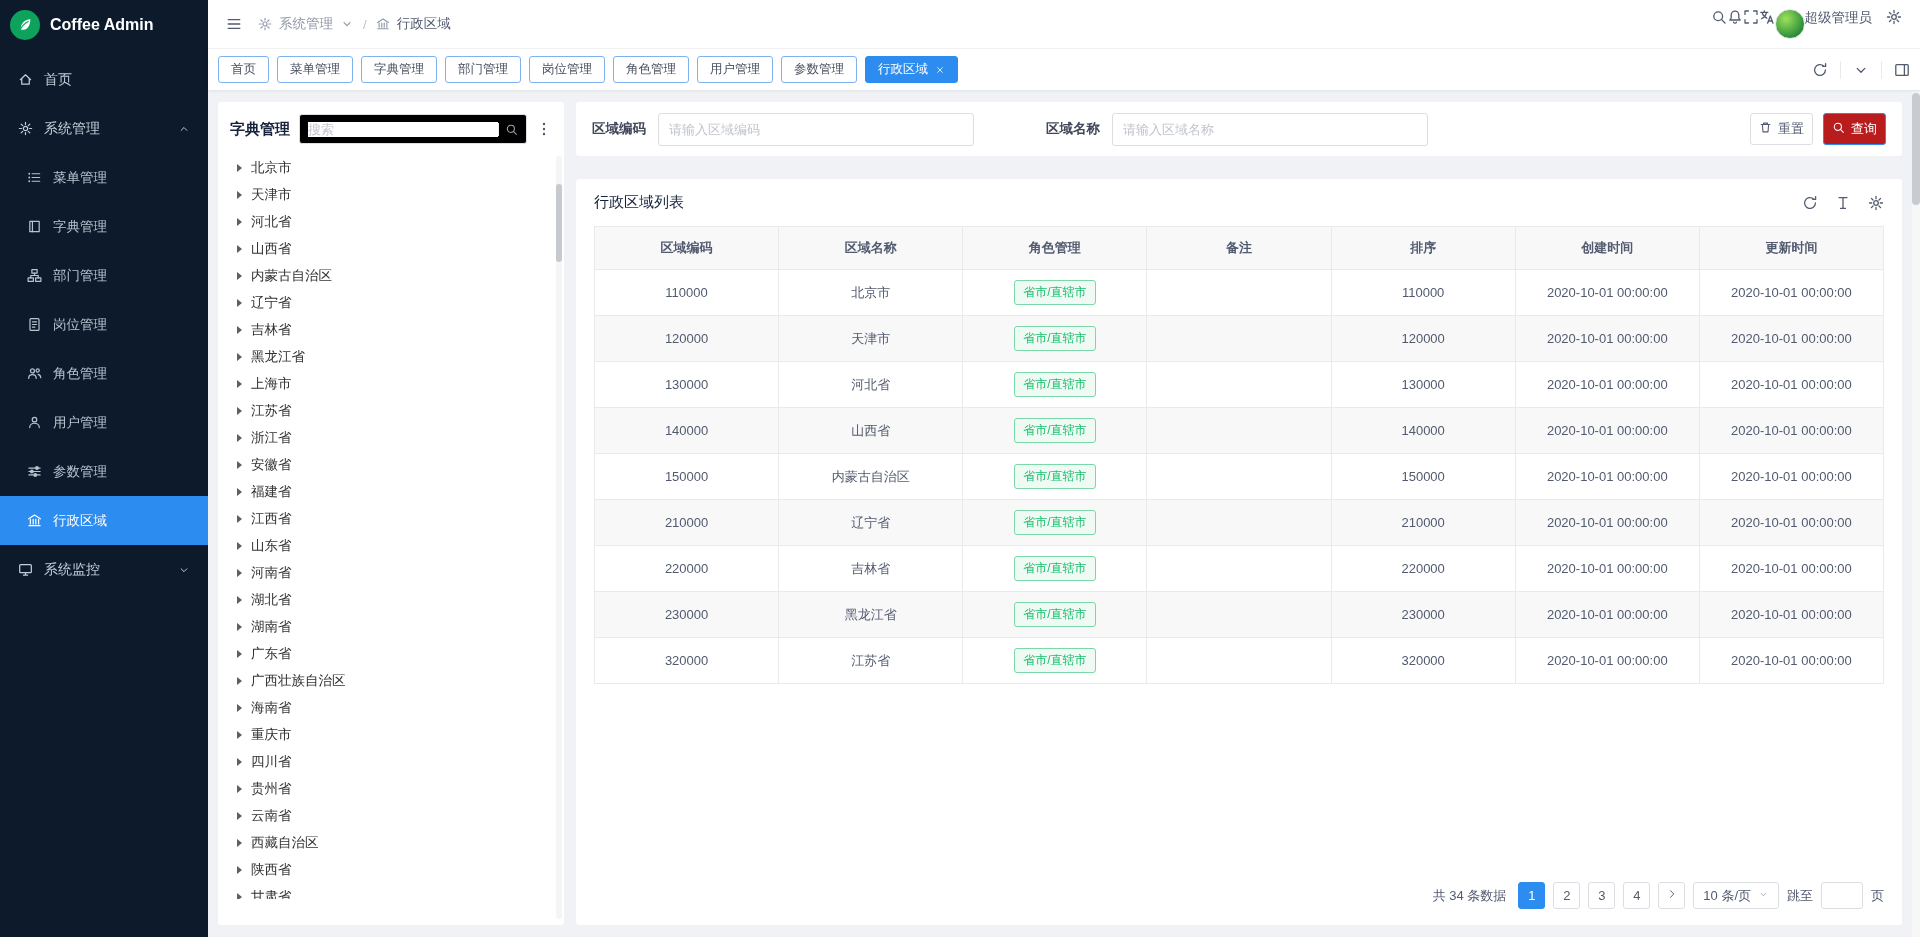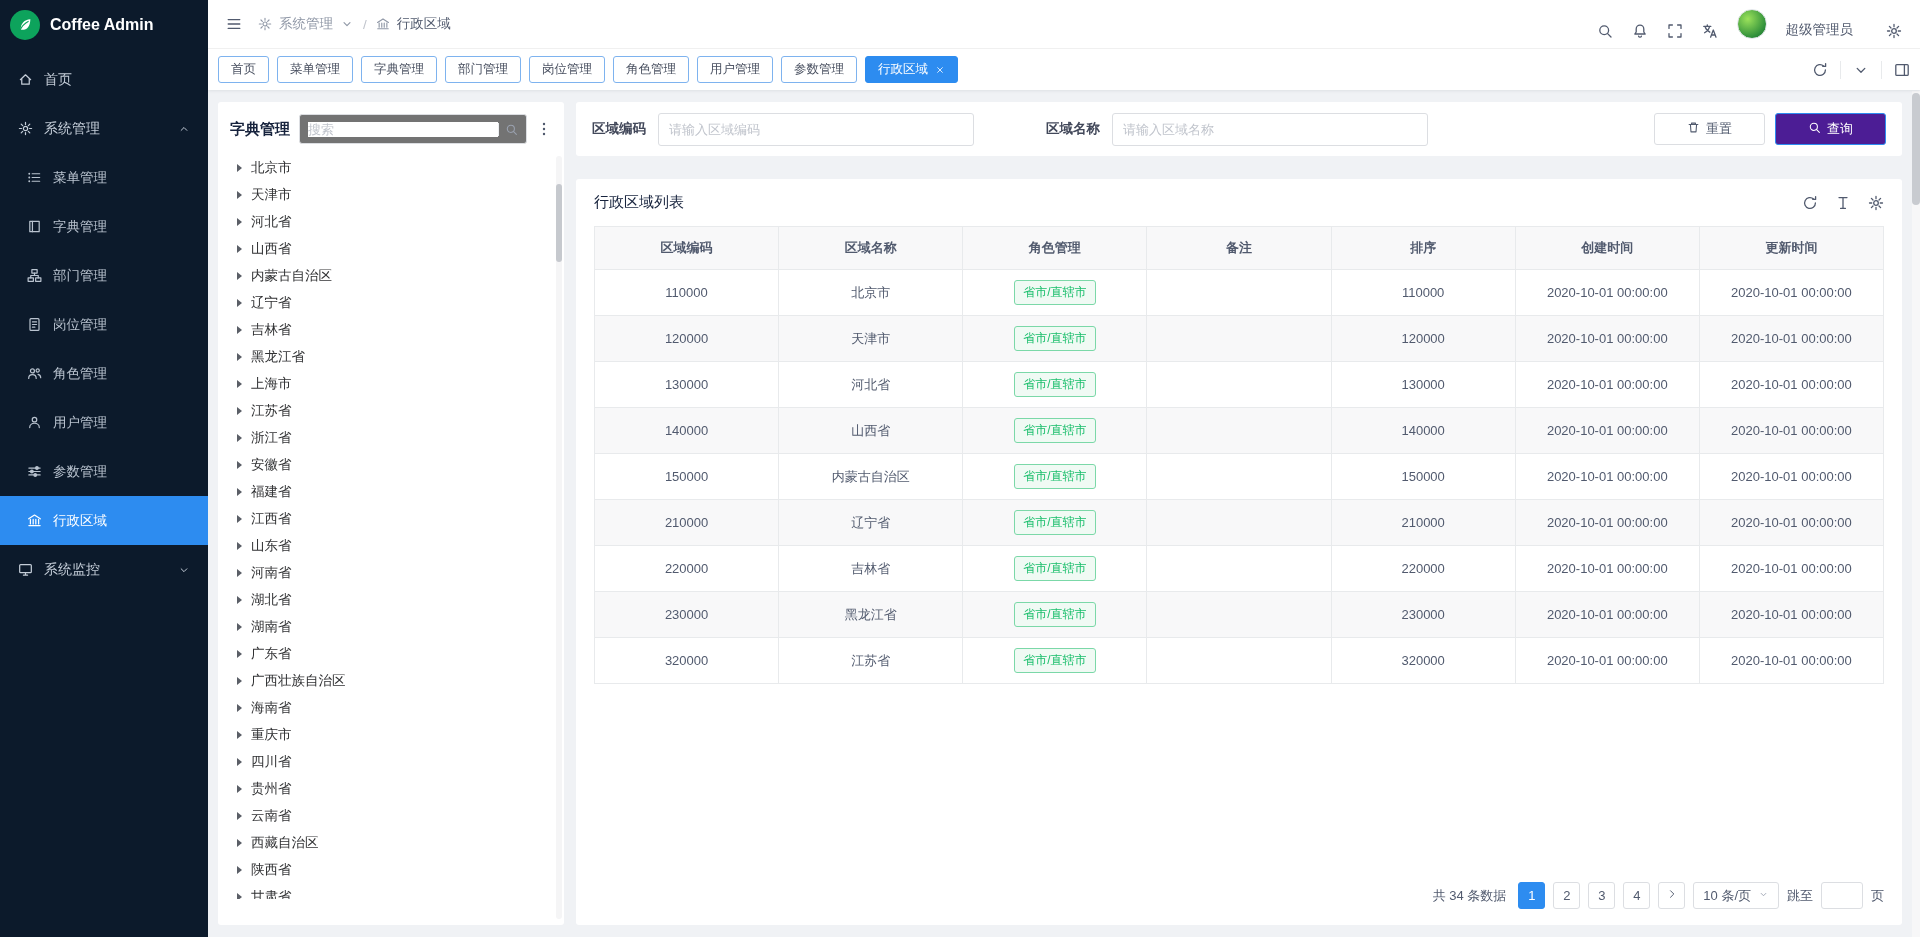--- a/index.html
+++ b/index.html
@@ -23,62 +23,62 @@
   
   .main{flex:1;display:flex;flex-direction:column;min-width:0}
   .topbar{height:49px;background:#fff;display:flex;align-items:center;padding:0 18px;gap:16px;border-bottom:1px solid #f0f0f0;position:relative;z-index:3}
   .icon-btn{display:inline-flex;align-items:center;justify-content:center;color:#515a6e;cursor:pointer}
   .icon-btn svg{width:16px;height:16px}
   .crumb{display:flex;align-items:center;gap:7px;color:#8f97a6;font-size:13.5px}
   .crumb .crumb-ic{display:flex;color:#8f97a6}
   .crumb .crumb-ic svg{width:14px;height:14px}
   .crumb .sep{color:#c0c4cc;padding:0 2px}
   .crumb .current{color:#515a6e}
-  .topbar-right{margin-left:auto;display:flex;align-items:flex-end;gap:19px}
+  .topbar-right{margin-left:auto;display:flex;align-items:flex-start;}
   .avatar{width:30px;height:30px;border-radius:50%;background:radial-gradient(circle at 35% 32%,#9be25b,#2f8f3a 70%,#1d6b2a);border:1px solid #e2e6ea;cursor:pointer}
   .username{font-size:13.5px;color:#515a6e;cursor:pointer}
   .gearpad{margin-left:14px}
 
   
   .tabbar{height:41px;background:#fff;display:flex;align-items:center;padding:0 10px;gap:8px;box-shadow:0 1px 3px rgba(0,21,41,.08);position:relative;z-index:2}
   .tab-list{display:flex;align-items:center;gap:8px}
   .tab{height:27px;display:inline-flex;align-items:center;gap:7px;padding:0 12px;border:1px solid #7eb3ef;border-radius:3px;font-size:12.5px;color:#495060;background:#fff;cursor:pointer;white-space:nowrap}
   .tab.active{background:#2d8cf0;border-color:#2d8cf0;color:#fff}
   .tab .tab-close{display:flex}
   .tab .tab-close svg{width:10px;height:10px}
   .tab-tools{margin-left:auto;display:flex;align-items:center;gap:12px}
   .vdiv{width:1px;height:18px;background:#e8eaec}
 
   
   .content{flex:1;display:flex;gap:12px;padding:12px 18px 12px 10px;overflow:hidden}
   .tree-card{width:346px;background:#fff;border-radius:3px;padding:12px;flex-shrink:0;position:relative;overflow:hidden}
   .tree-head{display:flex;align-items:center;gap:9px}
   .tree-title{font-size:15px;font-weight:bold;color:#17233d;white-space:nowrap}
-  .tree-search{flex:1;height:30px;border:1px solid #dcdee2;border-radius:3px;display:flex;align-items:center;padding:0 8px;min-width:0;background:#737373}
+  .tree-search{flex:1;height:30px;border:1px solid #dcdee2;border-radius:3px;display:flex;align-items:center;padding:0 8px;min-width:0;background:#000000}
   .tree-search input{border:0;outline:0;flex:1;font-size:13px;min-width:0;color:#515a6e}
   .ts-ic{display:flex;color:#9aa1af;border-left:1px solid #eceef1;padding-left:6px}
   .ts-ic svg{width:13px;height:13px}
   .tree-list{margin-top:10px;height:745px;overflow:hidden}
   .tree-item{height:27px;display:flex;align-items:center;gap:9px;padding-left:7px;font-size:13.5px;color:#303133;cursor:pointer}
   .caret{width:0;height:0;border-left:5px solid #5a5e66;border-top:4px solid transparent;border-bottom:4px solid transparent;flex-shrink:0}
   .tree-scrollbar{position:absolute;right:2px;top:54px;bottom:6px;width:6px;background:#f5f5f6;border-radius:3px}
   .tree-scrollbar .thumb{width:6px;height:78px;background:#c6c9ce;border-radius:3px;margin-top:28px}
 
   .right-col{flex:1;display:flex;flex-direction:column;gap:23px;min-width:0}
 
   
   .filter-card{height:54px;background:#fff;border-radius:3px;display:flex;align-items:center;padding:0 16px;flex-shrink:0}
   .f-label{font-size:13.5px;color:#42485a;font-weight:bold;margin-right:12px;white-space:nowrap}
   .f-label.g2{margin-left:72px}
   .f-input{width:316px;height:33px;border:1px solid #dcdee2;border-radius:3px;padding:0 10px;font-size:13px;color:#515a6e;outline:none;background:#fff}
   ::placeholder{color:#c0c4cc}
   .f-actions{margin-left:auto;display:flex;gap:10px}
-  .btn{height:32px;display:inline-flex;align-items:center;gap:6px;padding:0 32px;border-radius:3px;font-size:13px;cursor:pointer;border:1px solid #dcdee2;background:#fff;color:#515a6e;white-space:nowrap}
+  .btn{height:32px;display:inline-flex;align-items:center;gap:6px;padding:0 8px;border-radius:3px;font-size:13px;cursor:pointer;border:1px solid #dcdee2;background:#fff;color:#515a6e;white-space:nowrap}
   .btn svg{width:13px;height:13px}
-  .btn.primary{background:#4c1d95;border-color:#2d8cf0;color:#fff}
+  .btn.primary{background:#b91c1c;border-color:#2d8cf0;color:#fff}
 
   
   .table-card{flex:1;background:#fff;border-radius:3px;padding:14px 18px 16px;display:flex;flex-direction:column;min-height:0}
   .table-head-row{display:flex;align-items:center;margin-bottom:14px}
   .table-title{font-size:15px;font-weight:normal;color:#17233d}
   .table-tools{margin-left:auto;display:flex;align-items:center;gap:17px}
   table{width:100%;border-collapse:collapse;table-layout:fixed;font-size:13px;color:#515a6e}
   thead th{background:#f8f8f9;height:43px;font-weight:bold;border:1px solid #e8eaec;text-align:center;color:#515a6e}
   tbody td{height:46px;border:1px solid #e8eaec;text-align:center}
   tbody tr:nth-child(even){background:#f8f8f9}

